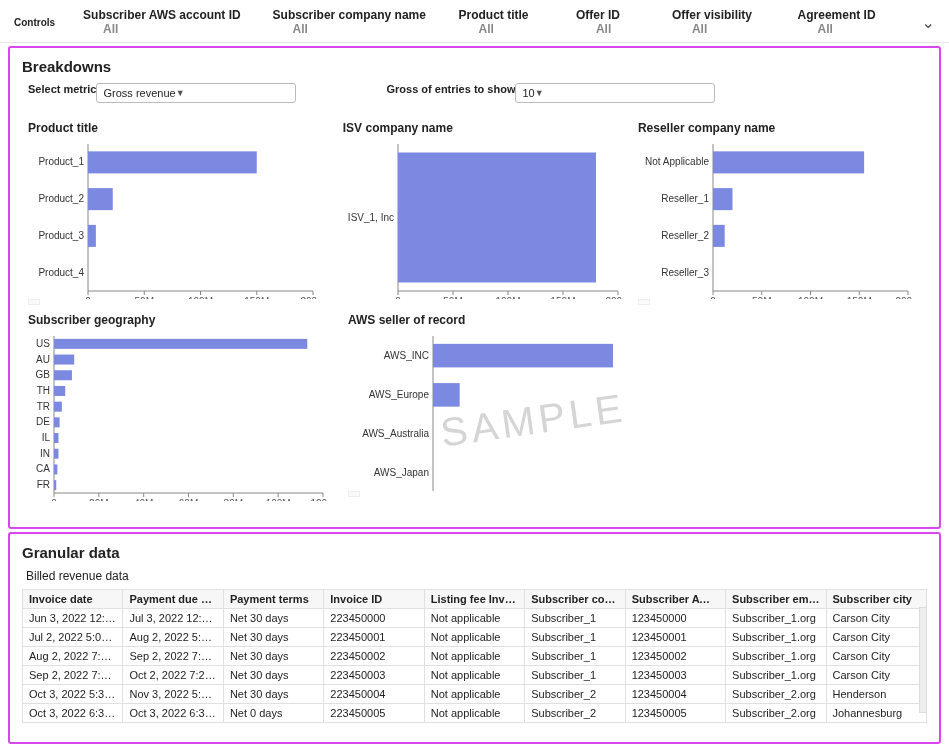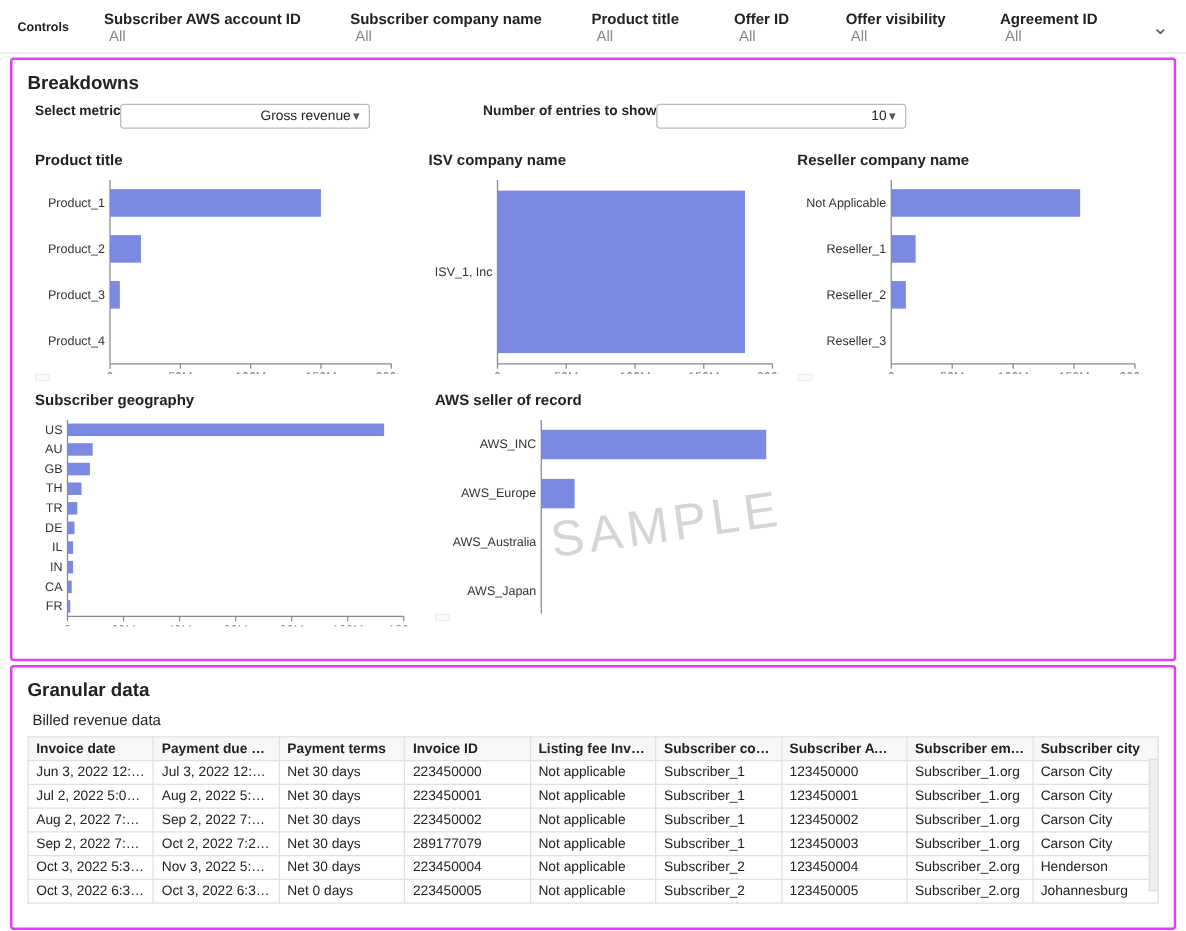--- a/index.html
+++ b/index.html
@@ -2,30 +2,30 @@
 <html><head>
 <meta charset="utf-8">
 <style>
   * { box-sizing: border-box; }
   html, body { margin:0; padding:0; font-family: "Segoe UI", Arial, sans-serif; font-size:12px; color:#222; background:#fff; }
   .page { width:949px; padding:0 0 10px 0; }
   
   .controls-bar { display:flex; align-items:center; padding:8px 14px 6px 14px; border-bottom:1px solid #e5e5e5; gap:28px; }
   .controls-title { font-size:10px; font-weight:600; }
   .ctrl-label { font-size:12px; font-weight:600; }
-  .ctrl-all { color:#888; font-weight:400; margin-left:4px; }
+  .ctrl-all { color:#888; font-weight:700; margin-left:20px; }
   .controls-toggle { margin-left:auto; font-size:16px; color:#555; cursor:pointer;}
   
   .panel { margin:3px 8px 0 8px; border:2px solid #d946ef; border-radius:3px; padding:10px 12px 19px 12px; }
   .panel-title { font-size:15px; font-weight:700; margin-bottom:8px; }
   
   .selector-row { display:flex; gap:90px; margin-bottom:14px; margin-left:6px; }
   .sel-group { display:flex; flex-direction:row; }
   .sel-label { font-size:11px; font-weight:600; margin-bottom:3px; }
-  .combo { display:flex; align-items:center; justify-content:flex-end; border:1px solid #bbb; border-radius:3px; height:20px; width:200px; padding:0 6px; font-size:11px; background:#fff; cursor:pointer;}
+  .combo { display:flex; align-items:center; justify-content:flex-start; border:1px solid #bbb; border-radius:3px; height:20px; width:200px; padding:0 6px; font-size:11px; background:#fff; cursor:pointer;}
   .combo .arrow-icon { font-size:9px; color:#555;}
   
   .chart-row { display:flex; gap:0; }
   .chart-cell { padding:4px 6px; }
   .chart-title { font-size:12px; font-weight:700; margin-bottom:4px;}
   .hbar-chart { position:relative; height:160px; }
   .hbar-chart.geo { height:170px; }
   .axis { stroke:#888; stroke-width:1; }
   .bar { fill:#7b8ae0; }
   .tick-label { font-size:10px; fill:#555; text-anchor:middle;}
@@ -83,21 +83,21 @@
 
   <div class="selector-row">
     <div class="sel-group">
       <span class="sel-label">Select metric</span>
       <div class="combo">
         <span>Gross revenue</span>
         <span class="arrow-icon">▼</span>
       </div>
     </div>
     <div class="sel-group">
-      <span class="sel-label">Number of entries to show</span>
+      <span class="sel-label">Gross of entries to show</span>
       <div class="combo">
         <span>10</span>
         <span class="arrow-icon">▼</span>
       </div>
     </div>
   </div>
 
   <div class="watermark">SAMPLE</div>
 
   <div class="chart-row">
@@ -310,21 +310,21 @@
               <td>Not applicable</td>
               <td>Subscriber_1</td>
               <td>123450002</td>
               <td>Subscriber_1.org</td>
               <td>Carson City</td>
             </tr>
             <tr>
               <td>Sep 2, 2022 7:20pm</td>
               <td>Oct 2, 2022 7:20pm</td>
               <td>Net 30 days</td>
-              <td>289177079</td>
+              <td>223450003</td>
               <td>Not applicable</td>
               <td>Subscriber_1</td>
               <td>123450003</td>
               <td>Subscriber_1.org</td>
               <td>Carson City</td>
             </tr>
             <tr>
               <td>Oct 3, 2022 5:30am</td>
               <td>Nov 3, 2022 5:30am</td>
               <td>Net 30 days</td>

